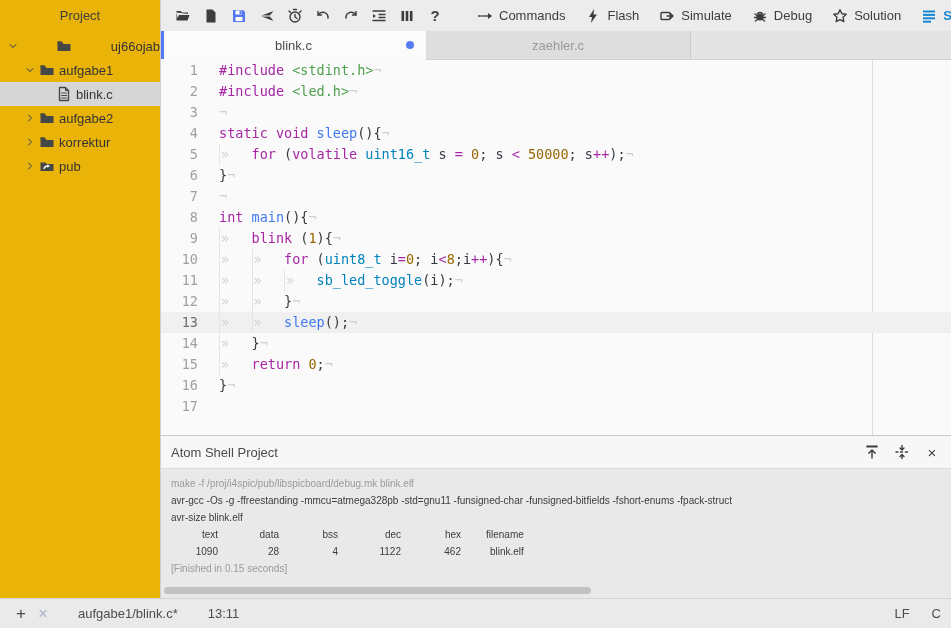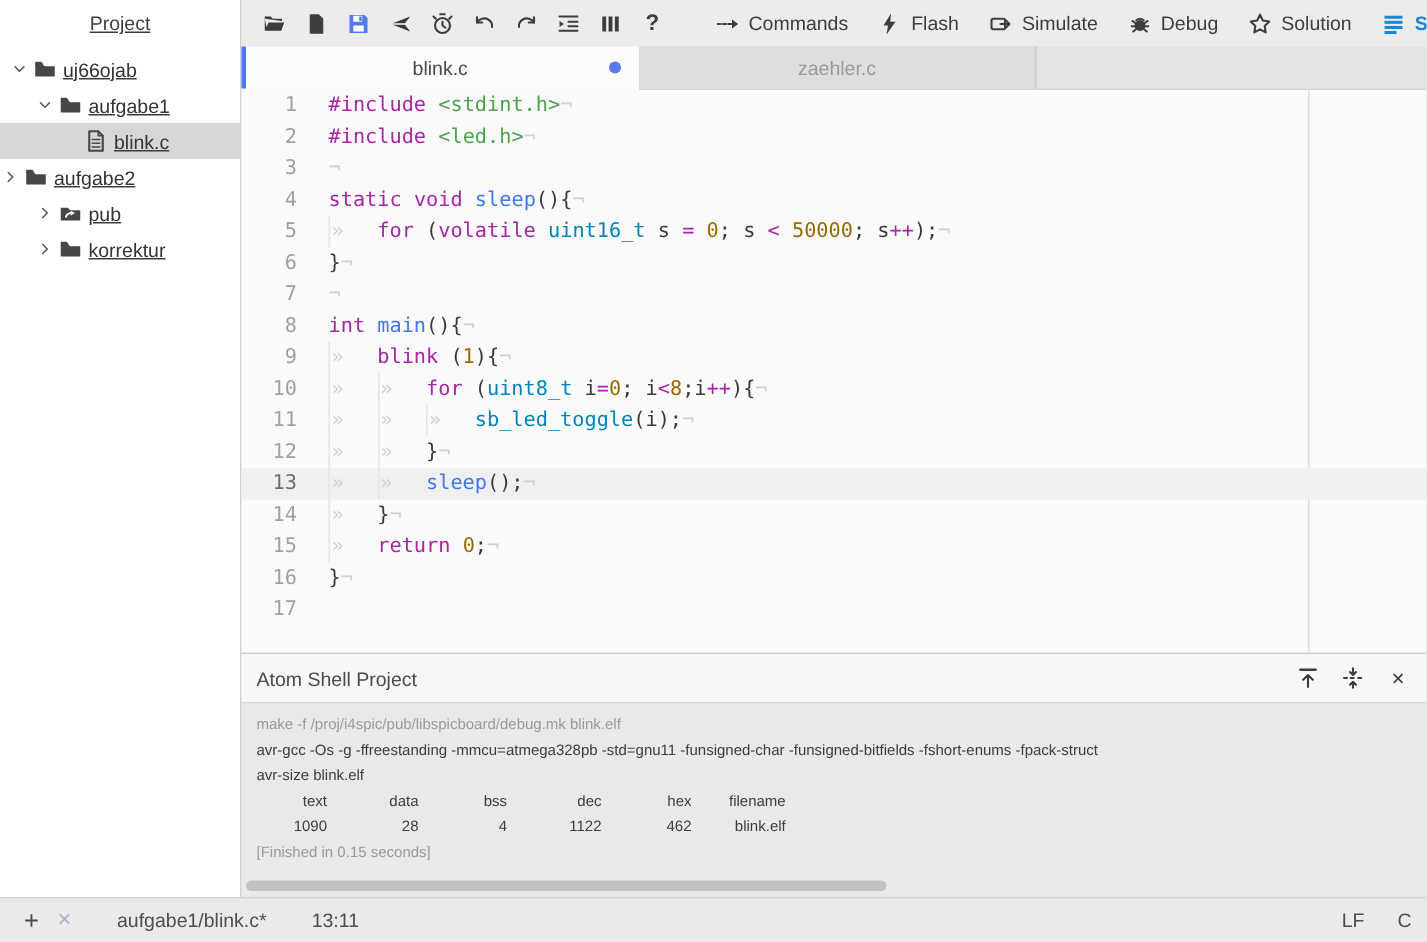--- a/index.html
+++ b/index.html
@@ -2,21 +2,21 @@
 <html><head>
 <meta charset="utf-8">
 <style>
   * { margin:0; padding:0; box-sizing:border-box; }
   html,body { width:951px; height:628px; overflow:hidden; }
   body { font-family:"Liberation Sans","DejaVu Sans",sans-serif; font-size:13px; color:#3c3c3c; background:#e9e9e9; }
   .app { width:951px; height:628px; display:flex; flex-direction:column; }
   .main { flex:1; display:flex; min-height:0; }
 
   
-  .sidebar { width:161px; background:#ffffff; border-right:1px solid #cfcfcf; display:flex; flex-direction:column;text-decoration:underline; }
+  .sidebar { width:161px; background:#eab308; border-right:1px solid #cfcfcf; display:flex; flex-direction:column; }
   .sidebar-header { height:31px; display:flex; align-items:center; justify-content:center; color:#3f3f3f; }
   .tree { padding-top:3px; }
   .tree-row { height:24px; display:flex; align-items:center; cursor:pointer; white-space:nowrap; color:#343434; }
   .tree-row.selected { background:#d7d7d7; }
   .tree-chevron { width:14px; display:inline-flex; justify-content:center; color:#555; }
   .tree-icon { width:20px; display:inline-flex; justify-content:center; color:#464646; }
   .tree-label { margin-left:2px; }
 
   
   .right-col { flex:1; display:flex; flex-direction:column; min-width:0; }
@@ -83,21 +83,21 @@
 </style>
 </head>
 <body>
 
 <div class="app">
   <div class="main">
 
     <div class="sidebar">
       <div class="sidebar-header">Project</div>
       <div class="tree" id="tree">
-          <div class="tree-row" style="padding-left: 6px;">
+          <div class="tree-row" style="padding-left: 6px; justify-content: space-between;">
             <span class="tree-chevron">
               <span class="" style="display: inline-flex;">
                 <svg width="12" height="12" viewBox="0 0 16 16" fill="none" stroke="currentColor" stroke-width="1.4" stroke-linecap="round" stroke-linejoin="round">
                   <path d="M4 6l4 4 4-4"></path>
                 </svg>
               </span>
             </span>
             <span class="tree-icon" style="display: inline-flex;">
               <svg width="16" height="16" viewBox="0 0 16 16" fill="none" stroke="currentColor" stroke-width="1.4" stroke-linecap="round" stroke-linejoin="round">
                 <path d="M1.5 13V4.5h4.8l1.4 1.6h6.8V13z" fill="currentColor" stroke="none"></path>
@@ -125,68 +125,68 @@
           <div class="tree-row selected" style="padding-left: 40px;">
             <span class="tree-chevron"></span>
             <span class="tree-icon" style="display: inline-flex;">
               <svg width="16" height="16" viewBox="0 0 16 16" fill="none" stroke="currentColor" stroke-width="1.4" stroke-linecap="round" stroke-linejoin="round">
                 <path d="M3.5 1.5h6l3 3v10h-9z"></path>
                 <path d="M9.5 1.5v3h3M5.5 7h5M5.5 9.5h5M5.5 12h5" stroke-width="1.1"></path>
               </svg>
             </span>
             <span class="tree-label">blink.c</span>
           </div>
-          <div class="tree-row" style="">
+          <div class="tree-row" style="padding-left: 23px;">
             <span class="tree-chevron">
               <span class="" style="display: inline-flex;">
                 <svg width="12" height="12" viewBox="0 0 16 16" fill="none" stroke="currentColor" stroke-width="1.4" stroke-linecap="round" stroke-linejoin="round">
                   <path d="M6 4l4 4-4 4"></path>
                 </svg>
               </span>
             </span>
             <span class="tree-icon" style="display: inline-flex;">
               <svg width="16" height="16" viewBox="0 0 16 16" fill="none" stroke="currentColor" stroke-width="1.4" stroke-linecap="round" stroke-linejoin="round">
                 <path d="M1.5 13V4.5h4.8l1.4 1.6h6.8V13z" fill="currentColor" stroke="none"></path>
                 <path d="M1.5 5.5V3.2h4l1.2 1.3" fill="currentColor" stroke="none"></path>
               </svg>
             </span>
             <span class="tree-label">aufgabe2</span>
+          </div>
+          <div class="tree-row" style="padding-left: 23px;">
+            <span class="tree-chevron">
+              <span class="" style="display: inline-flex;">
+                <svg width="12" height="12" viewBox="0 0 16 16" fill="none" stroke="currentColor" stroke-width="1.4" stroke-linecap="round" stroke-linejoin="round">
+                  <path d="M6 4l4 4-4 4"></path>
+                </svg>
+              </span>
+            </span>
+            <span class="tree-icon" style="display: inline-flex;">
+              <svg width="16" height="16" viewBox="0 0 16 16" fill="none" stroke="currentColor" stroke-width="1.4" stroke-linecap="round" stroke-linejoin="round">
+                <path d="M1.5 13V4.5h4.8l1.4 1.6h6.8V13z" fill="currentColor" stroke="none"></path>
+                <path d="M1.5 5.5V3.2h4l1.2 1.3" fill="currentColor" stroke="none"></path>
+              </svg>
+            </span>
+            <span class="tree-label">korrektur</span>
           </div>
           <div class="tree-row" style="padding-left: 23px;">
             <span class="tree-chevron">
               <span class="" style="display: inline-flex;">
                 <svg width="12" height="12" viewBox="0 0 16 16" fill="none" stroke="currentColor" stroke-width="1.4" stroke-linecap="round" stroke-linejoin="round">
                   <path d="M6 4l4 4-4 4"></path>
                 </svg>
               </span>
             </span>
             <span class="tree-icon" style="display: inline-flex;">
               <svg width="16" height="16" viewBox="0 0 16 16" fill="none" stroke="currentColor" stroke-width="1.4" stroke-linecap="round" stroke-linejoin="round">
                 <path d="M1.5 13V4.5h4.8l1.4 1.6h6.8V13z" fill="currentColor" stroke="none"></path>
                 <path d="M5 10.5c.5-1.8 2-2.5 4-2.5" stroke="#fff" stroke-width="1.3" fill="none"></path>
                 <path d="M8.2 6.5L11 8l-2.8 1.8z" fill="#fff" stroke="none"></path>
               </svg>
             </span>
             <span class="tree-label">pub</span>
-          </div>
-          <div class="tree-row" style="padding-left: 23px;">
-            <span class="tree-chevron">
-              <span class="" style="display: inline-flex;">
-                <svg width="12" height="12" viewBox="0 0 16 16" fill="none" stroke="currentColor" stroke-width="1.4" stroke-linecap="round" stroke-linejoin="round">
-                  <path d="M6 4l4 4-4 4"></path>
-                </svg>
-              </span>
-            </span>
-            <span class="tree-icon" style="display: inline-flex;">
-              <svg width="16" height="16" viewBox="0 0 16 16" fill="none" stroke="currentColor" stroke-width="1.4" stroke-linecap="round" stroke-linejoin="round">
-                <path d="M1.5 13V4.5h4.8l1.4 1.6h6.8V13z" fill="currentColor" stroke="none"></path>
-                <path d="M1.5 5.5V3.2h4l1.2 1.3" fill="currentColor" stroke="none"></path>
-              </svg>
-            </span>
-            <span class="tree-label">korrektur</span>
           </div>
         </div>
     </div>
 
     <div class="right-col">
 
       <div class="toolbar">
         <div class="tb-icons" id="tb-icons">
             <div class="tb-btn">
               <span class="" style="display: inline-flex;">

